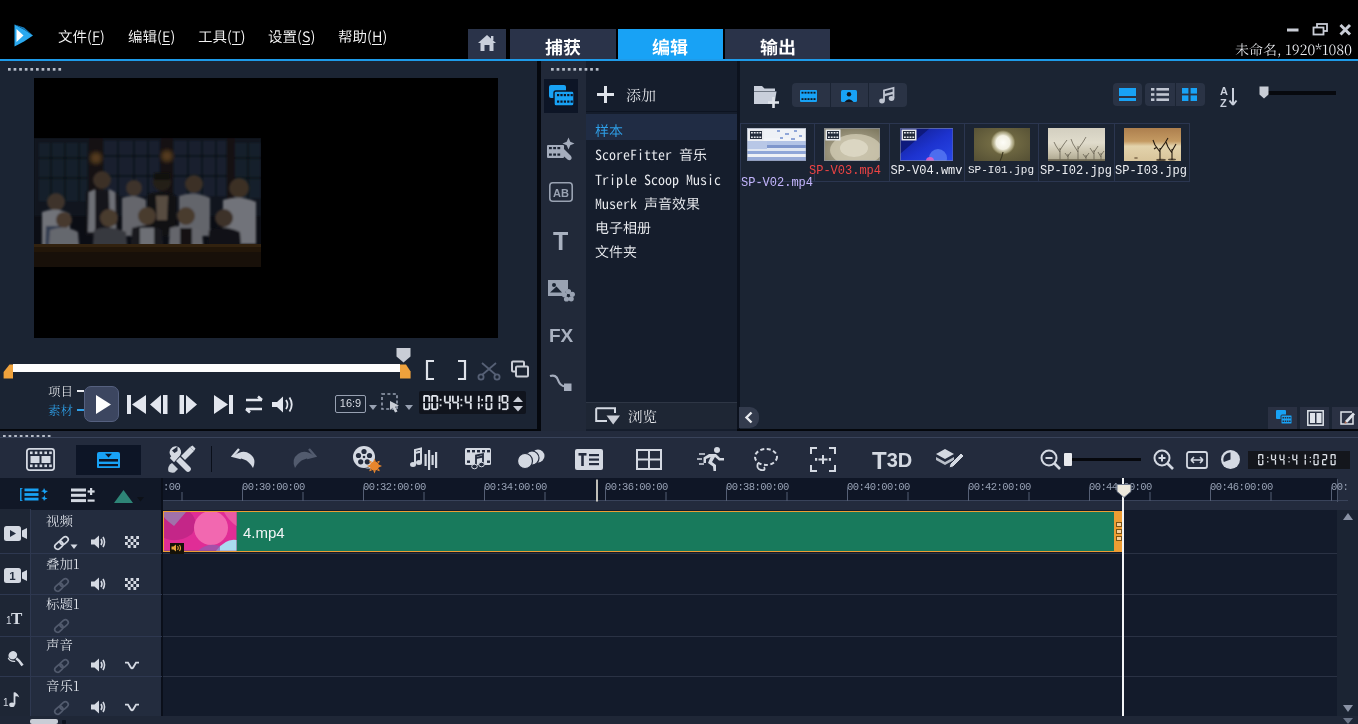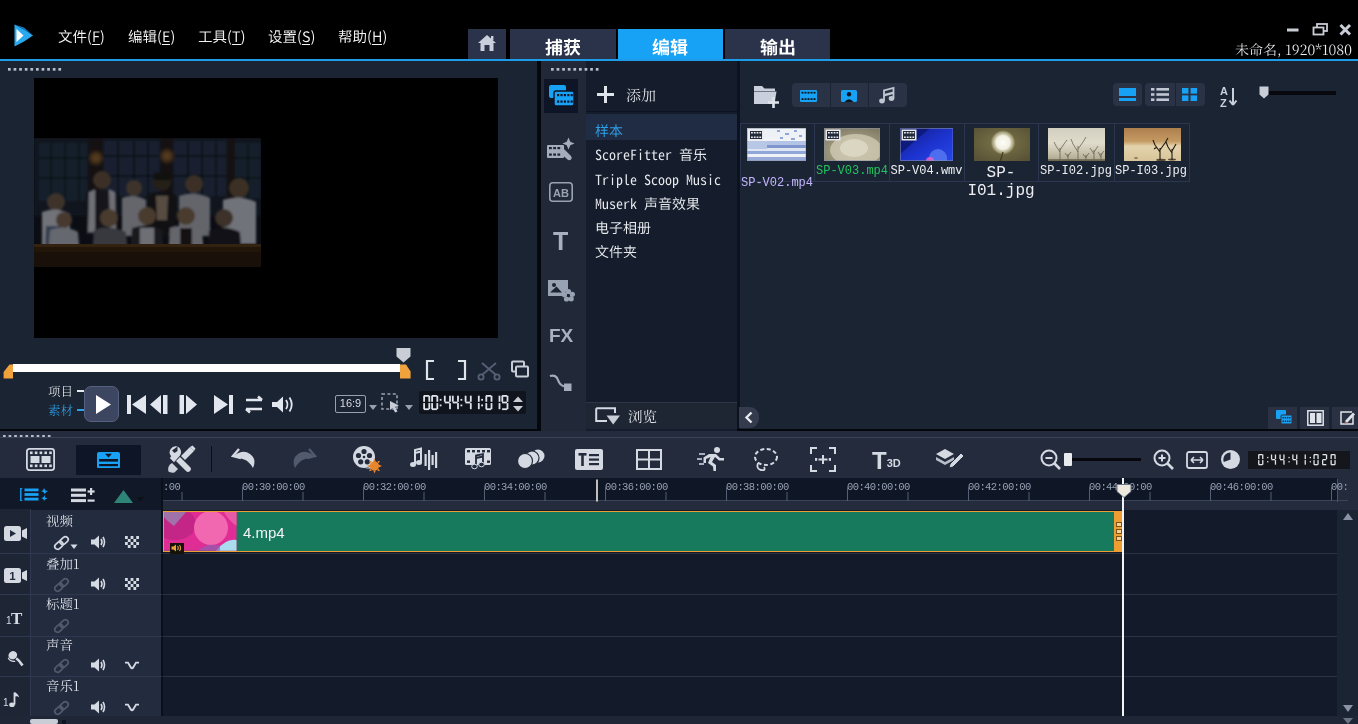--- a/index.html
+++ b/index.html
@@ -597,23 +597,23 @@
 <rect width="57" height="33" fill="url(#g8)"></rect>
 <g stroke="#241a10" stroke-width="1.1" fill="none">
 <path d="M36 32 V20 M36 24 L31 17 M36 22 L41 15 M31 17 L29 12 M41 15 L44 10 M33 19 L30 21"></path>
 <path d="M48 32 V21 M48 25 L44 19 M48 23 L52 16 M44 19 L42 14"></path>
 </g>
 <ellipse cx="37" cy="32" rx="5" ry="1.2" fill="#241a10" opacity="0.7"></ellipse>
 <ellipse cx="48" cy="31.5" rx="4" ry="1" fill="#241a10" opacity="0.7"></ellipse>
 <ellipse cx="12" cy="30" rx="2" ry="0.8" fill="#57432a" opacity="0.8"></ellipse>
 </svg>
 <div class="a" style="left:734px;top:176px;width:86px;text-align:center;font-family:'Liberation Mono';font-size:12px;color:#c4b5fd;letter-spacing:0px">SP-V02.mp4</div>
-<div class="a" style="left:809px;top:164px;width:86px;text-align:center;font-family:'Liberation Mono';font-size:12px;color:#22c55e;letter-spacing:0px">SP-V03.mp4</div>
+<div class="a" style="left:809px;top:164px;width:86px;text-align:left;font-family:'Liberation Mono';font-size:12px;color:#ef4444;letter-spacing:0px">SP-V03.mp4</div>
 <div class="a" style="left:883.5px;top:164px;width:86px;text-align:center;font-family:'Liberation Mono';font-size:12px;color:#eceef2;letter-spacing:0px">SP-V04.wmv</div>
-<div class="a" style="left:958px;top:164px;width:86px;text-align:center;font-family:'Liberation Mono';font-size:16px;color:#eceef2;letter-spacing:0px">SP-I01.jpg</div>
+<div class="a" style="left:958px;top:164px;width:86px;text-align:center;font-family:'Liberation Mono';font-size:11px;color:#eceef2;letter-spacing:0px">SP-I01.jpg</div>
 <div class="a" style="left:1033px;top:164px;width:86px;text-align:center;font-family:'Liberation Mono';font-size:12px;color:#eceef2;letter-spacing:0px">SP-I02.jpg</div>
 <div class="a" style="left:1108px;top:164px;width:86px;text-align:center;font-family:'Liberation Mono';font-size:12px;color:#eceef2;letter-spacing:0px">SP-I03.jpg</div>
 <div class="a" style="left:1268px;top:407px;width:29px;height:22px;background:#2a3143"></div>
 <div class="a" style="left:1300px;top:407px;width:29px;height:22px;background:#2a3143"></div>
 <div class="a" style="left:1332px;top:407px;width:29px;height:22px;background:#2a3143"></div>
 <svg class="a" style="left:1276px;top:410px" width="17" height="16" viewBox="0 0 17 16">
 <rect x="0" y="0" width="10" height="9" rx="1" fill="#18a2f5"></rect>
 <rect x="5" y="5" width="11" height="9" rx="1" fill="#18a2f5" stroke="#2a3143" stroke-width="1"></rect>
 <g fill="#2a3143">
       <rect x="6.5" y="7" width="1.5" height="1.5"></rect>
@@ -767,21 +767,21 @@
 <svg class="a" style="left:810px;top:447px" width="26" height="25" viewBox="0 0 26 25">
 <g stroke="#d4d9e2" stroke-width="2" fill="none">
 <path d="M1 7 V1 H7 M19 1 H25 V7 M25 18 V24 H19 M7 24 H1 V18"></path>
 <path d="M13 8 V17 M8.5 12.5 H17.5"></path>
     </g>
 <g fill="#d4d9e2">
       <rect x="5" y="11" width="2.2" height="2.8"></rect>
       <rect x="18.8" y="11" width="2.2" height="2.8"></rect>
     </g>
   </svg>
-<div class="a" style="left:872px;top:447px;width:40px;height:26px;color:#d4d9e2;font-family:'Liberation Sans';font-weight:bold"><span style="font-size:24px">T</span><span style="font-size:11px;vertical-align:2px">3D</span></div>
+<div class="a" style="left:872px;top:447px;width:40px;height:26px;color:#d4d9e2;font-family:'Liberation Sans';font-weight:bold"><span style="font-size:24px">T</span><span style="font-size:20px;vertical-align:2px">3D</span></div>
 <svg class="a" style="left:935px;top:447px" width="30" height="25" viewBox="0 0 30 25">
 <path d="M1 7 L10 2 L19 7 L10 12 Z" fill="#d4d9e2"></path>
 <path d="M1 10 L10 15 L19 10 L19 13 L10 18 L1 13 Z" fill="#d4d9e2" opacity="0.85"></path>
 <path d="M15 17 L26 6 L29 9 L18 20 L14 21 Z" fill="#d4d9e2" stroke="#232b3d" stroke-width="1"></path>
   </svg>
 <svg class="a" style="left:1039px;top:448px" width="24" height="24" viewBox="0 0 24 24">
 <circle cx="10" cy="10" r="7.5" fill="none" stroke="#d4d9e2" stroke-width="2"></circle>
 <path d="M15.5 15.5 L21 21" stroke="#d4d9e2" stroke-width="2.6"></path>
 <path d="M6.5 10 H13.5" stroke="#d4d9e2" stroke-width="2"></path>
   </svg>

